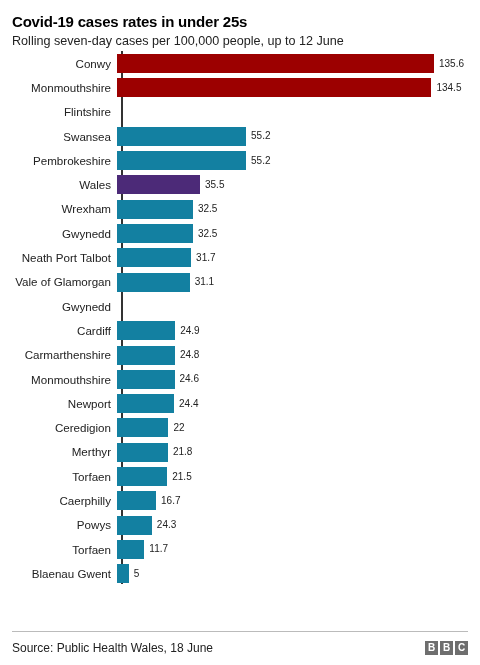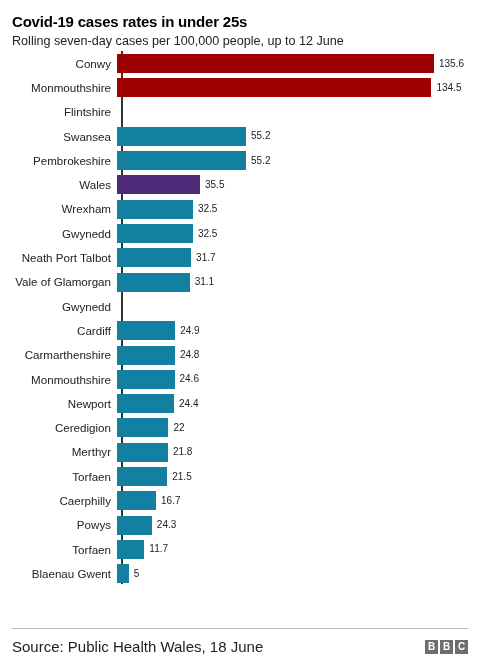--- a/index.html
+++ b/index.html
@@ -90,21 +90,21 @@
     height:1px;
     background:#bbbbbb;
     margin-bottom:9px;
   }
   .footer-inner{
     display:flex;
     align-items:center;
     justify-content:space-between;
   }
   .source-text{
-    font-size:15px;
+    font-size:12px;
     color:#222222;
     white-space:nowrap;
     text-align:right;
   }
   .bbc-logo{display:flex;gap:2px;}
   .bbc-block{
     width:13px;height:14px;
     background:#6e6e6e;
     color:#ffffff;
     font-size:10px;

